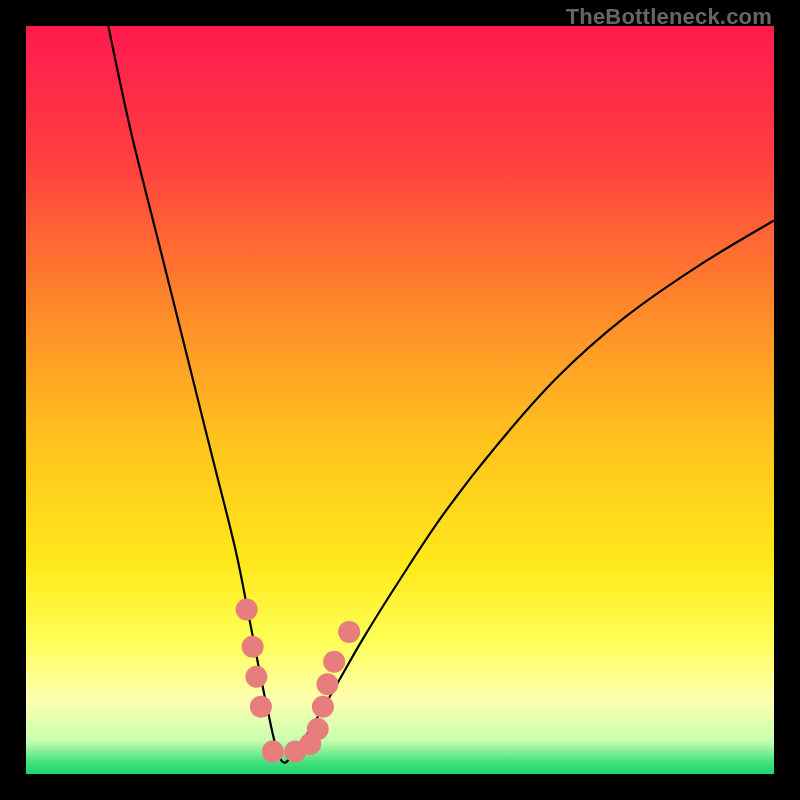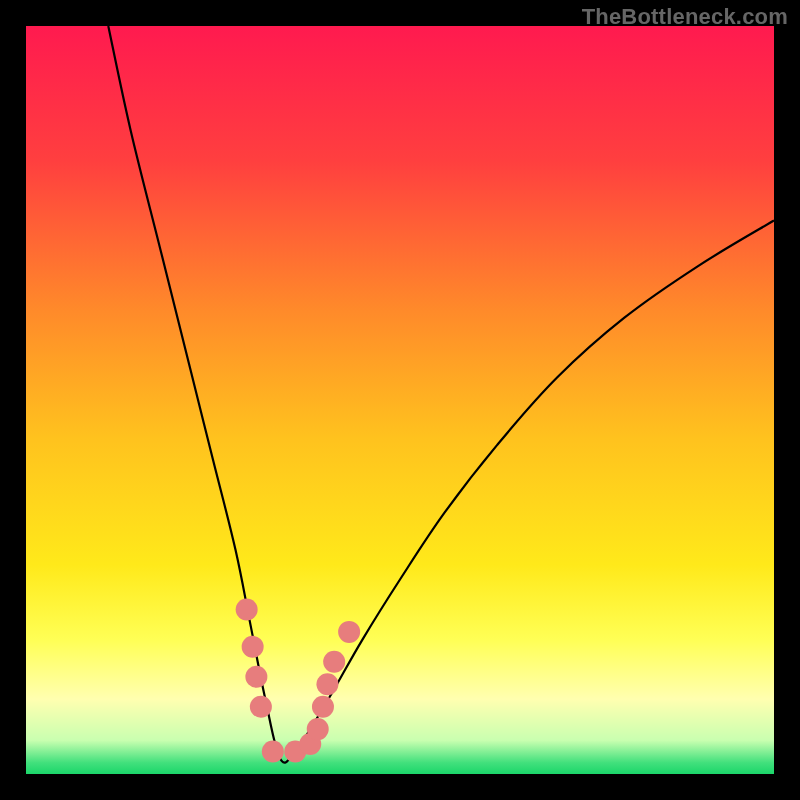--- a/index.html
+++ b/index.html
@@ -15,21 +15,21 @@
     position: absolute;
     left: 0;
     top: 0;
     width: 800px;
     height: 800px;
     background: #000;
   }
   .watermark {
     position: absolute;
     top: 4px;
-    right: 12px;
+    right: 28px;
     color: #666;
     font-size: 22px;
     font-weight: 600;
     letter-spacing: 0.2px;
     z-index: 50;
   }
   .plot-wrap {
     position: absolute;
     left: 26px;
     top: 26px;

